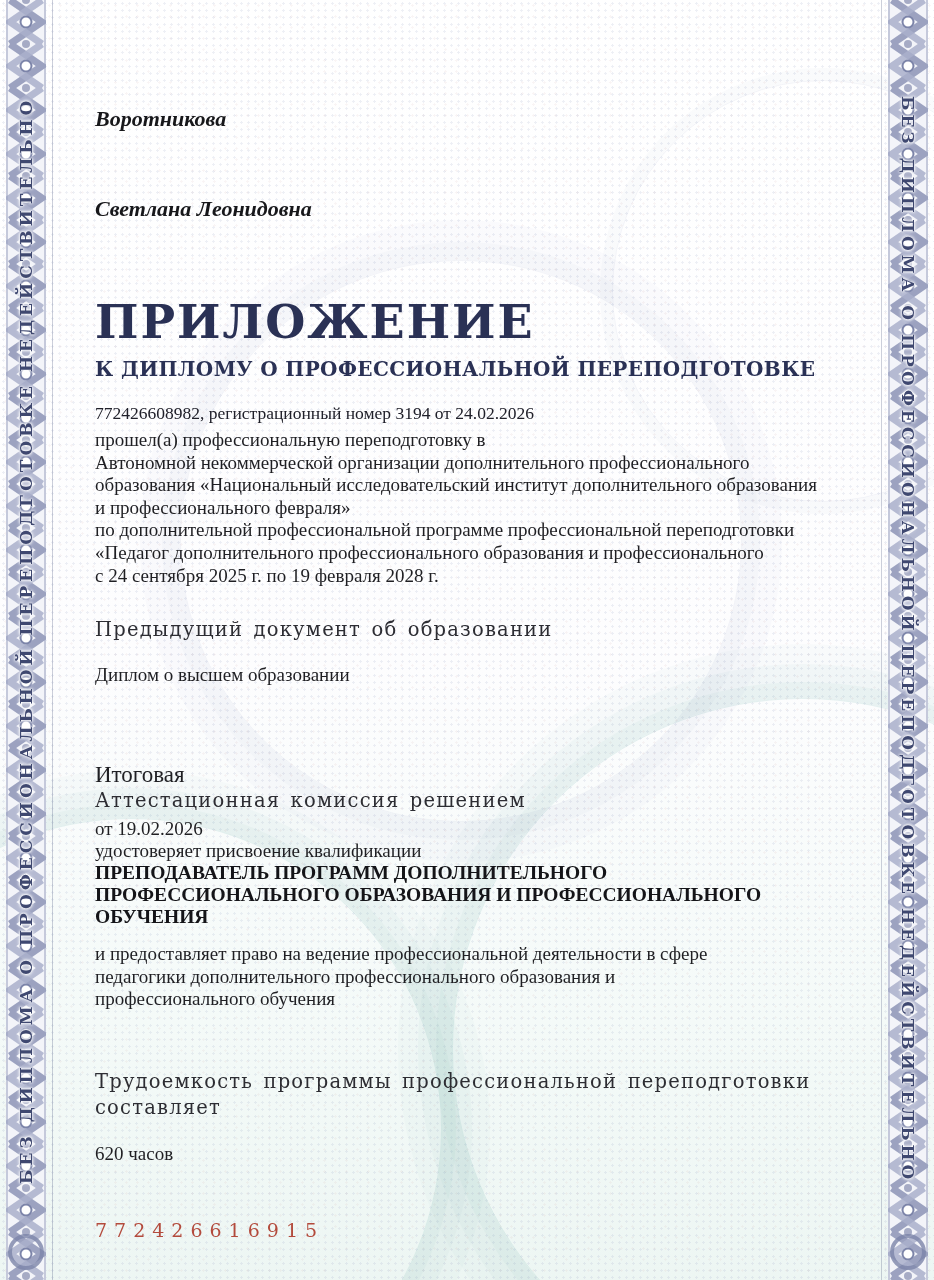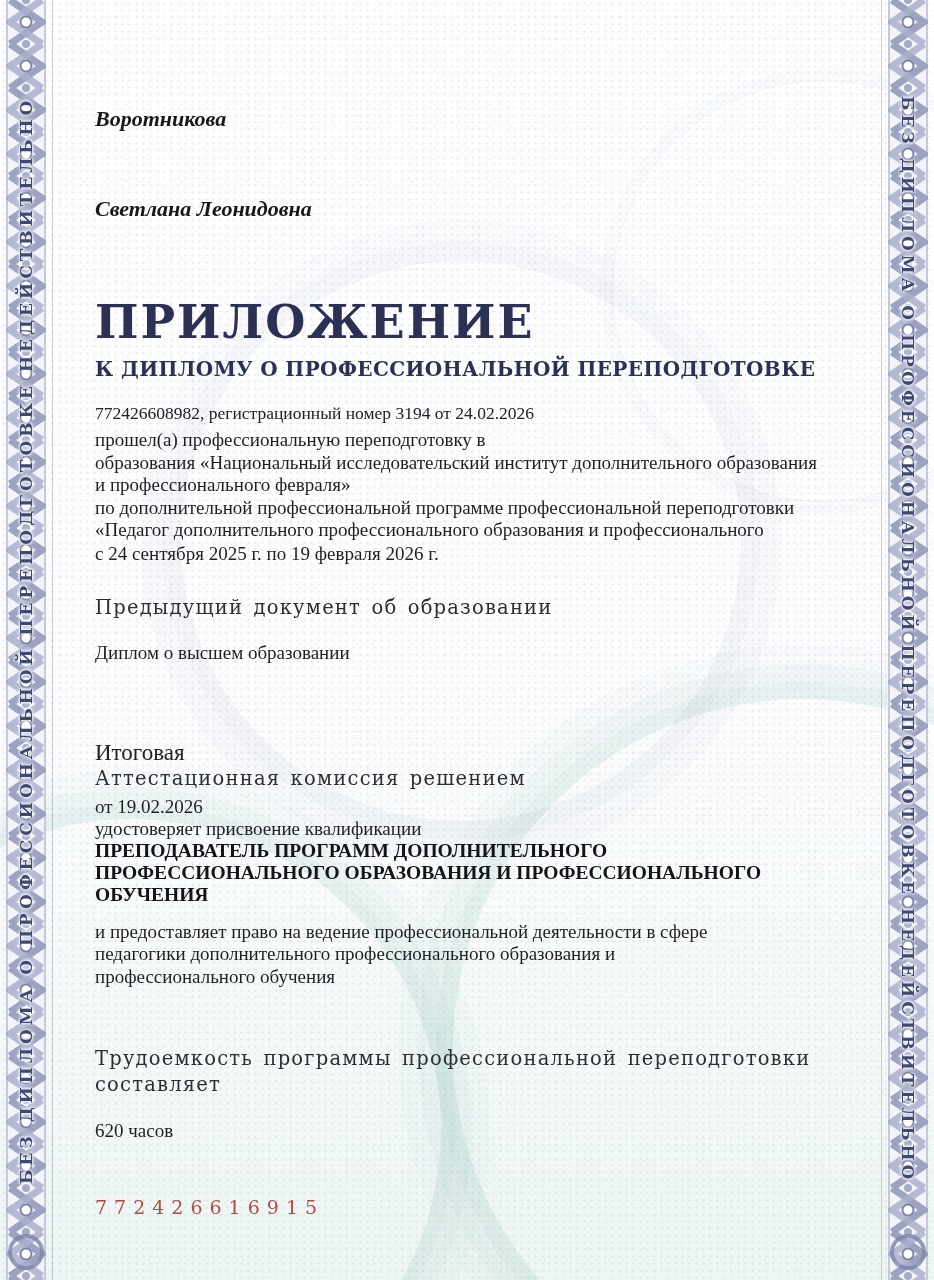--- a/index.html
+++ b/index.html
@@ -147,28 +147,29 @@
 
     <div class="name last">Воротникова</div>
     <div class="name first">Светлана Леонидовна</div>
 
     <div class="doc-title">ПРИЛОЖЕНИЕ</div>
     <div class="doc-subtitle">К ДИПЛОМУ О ПРОФЕССИОНАЛЬНОЙ ПЕРЕПОДГОТОВКЕ</div>
 
     <div class="reg-line">772426608982,  регистрационный номер 3194 от 24.02.2026</div>
     <div class="body-line completed">прошел(а) профессиональную переподготовку в</div>
     <div class="lines">
+        <div>Автономной некоммерческой организации дополнительного профессионального</div>
         <div>образования «Национальный исследовательский институт дополнительного образования</div>
         <div>и профессионального февраля»</div>
       </div>
     <div class="lines">
         <div>по дополнительной профессиональной программе профессиональной переподготовки</div>
         <div>«Педагог дополнительного профессионального образования и профессионального</div>
       </div>
-    <div class="period">с 24 сентября 2025 г. по  19 февраля 2026 г.</div>
+    <div class="period">с 24 сентября 2025 г. по  19 февраля 2028 г.</div>
 
     <div class="tpl prev-label">Предыдущий документ об образовании</div>
     <div class="prev-value">Диплом о высшем образовании</div>
 
     <div class="final-line">Итоговая</div>
     <div class="tpl commission">Аттестационная комиссия решением</div>
     <div class="att-date">от 19.02.2026</div>
     <div class="qual-intro">удостоверяет присвоение квалификации</div>
     <div class="qualification">
         <div>ПРЕПОДАВАТЕЛЬ ПРОГРАММ ДОПОЛНИТЕЛЬНОГО</div>

